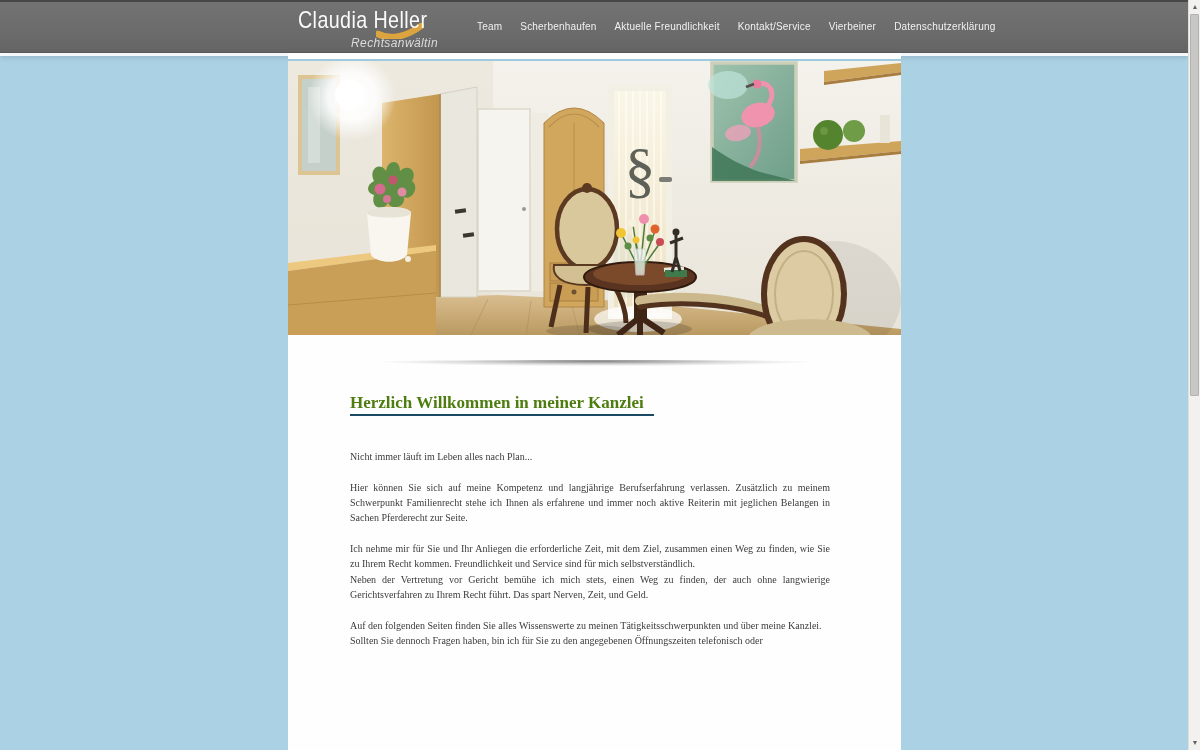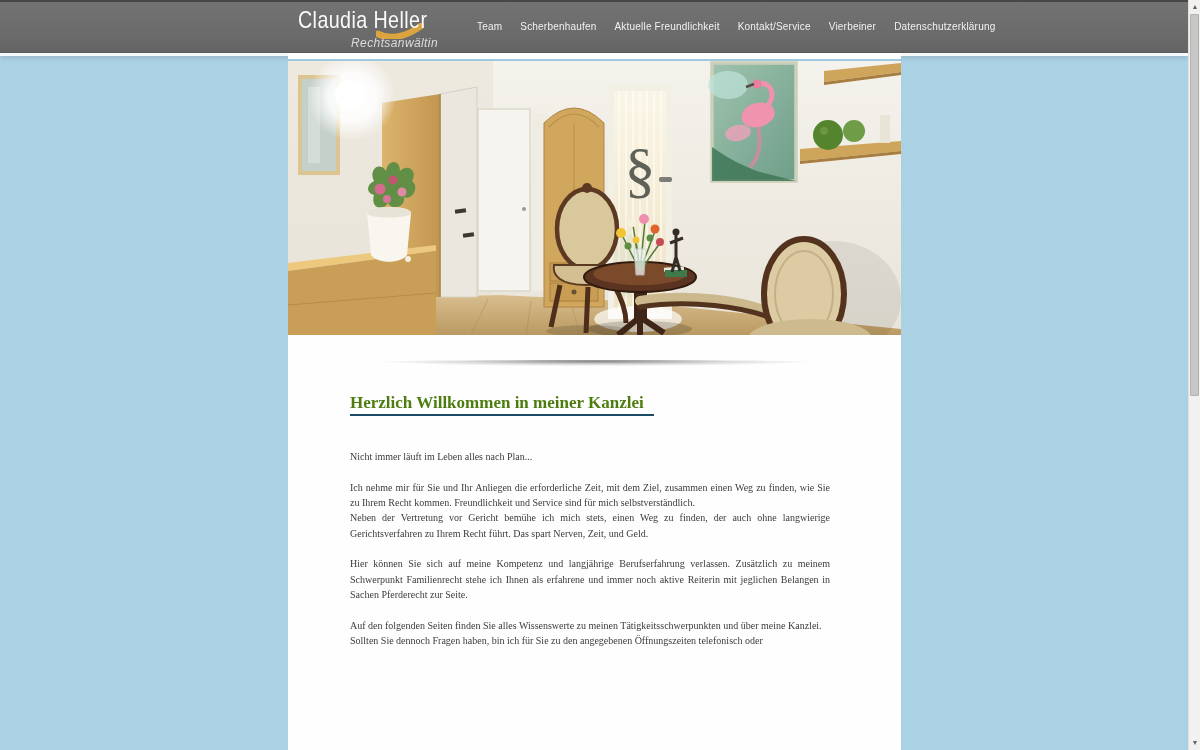--- a/index.html
+++ b/index.html
@@ -230,23 +230,23 @@
       <ellipse cx="516" cy="233" rx="29" ry="43" fill="none" stroke="#b7a47c" stroke-width="2" opacity="0.7"></ellipse>
       <ellipse cx="522" cy="278" rx="62" ry="20" fill="#cdbA8e"></ellipse>
     </svg>
   </div>
 
   <div class="divider"></div>
 
   <div class="text-wrap">
     <h1 class="headline">Herzlich Willkommen in meiner Kanzlei</h1>
     <p class="para">Nicht immer läuft im Leben alles nach Plan...</p>
+    <p class="para">Hier können Sie sich auf meine Kompetenz und langjährige Berufserfahrung verlassen. Zusätzlich zu meinem Schwerpunkt Familienrecht stehe ich Ihnen als erfahrene und immer noch aktive Reiterin mit jeglichen Belangen in Sachen Pferderecht zur Seite.</p>
     <p class="para">Ich nehme mir für Sie und Ihr Anliegen die erforderliche Zeit, mit dem Ziel, zusammen einen Weg zu finden, wie Sie zu Ihrem Recht kommen. Freundlichkeit und Service sind für mich selbstverständlich.
 Neben der Vertretung vor Gericht bemühe ich mich stets, einen Weg zu finden, der auch ohne langwierige Gerichtsverfahren zu Ihrem Recht führt. Das spart Nerven, Zeit, und Geld.</p>
-    <p class="para">Hier können Sie sich auf meine Kompetenz und langjährige Berufserfahrung verlassen. Zusätzlich zu meinem Schwerpunkt Familienrecht stehe ich Ihnen als erfahrene und immer noch aktive Reiterin mit jeglichen Belangen in Sachen Pferderecht zur Seite.</p>
     <p class="para">Auf den folgenden Seiten finden Sie alles Wissenswerte zu meinen Tätigkeitsschwerpunkten und über meine Kanzlei.
 Sollten Sie dennoch Fragen haben, bin ich für Sie zu den angegebenen Öffnungszeiten telefonisch oder</p>
   </div>
 </div>
 
 <div class="scrollbar">
   <div class="scroll-btn up">▲</div>
   <div class="scroll-thumb"></div>
   <div class="scroll-btn down">▼</div>
 </div>

